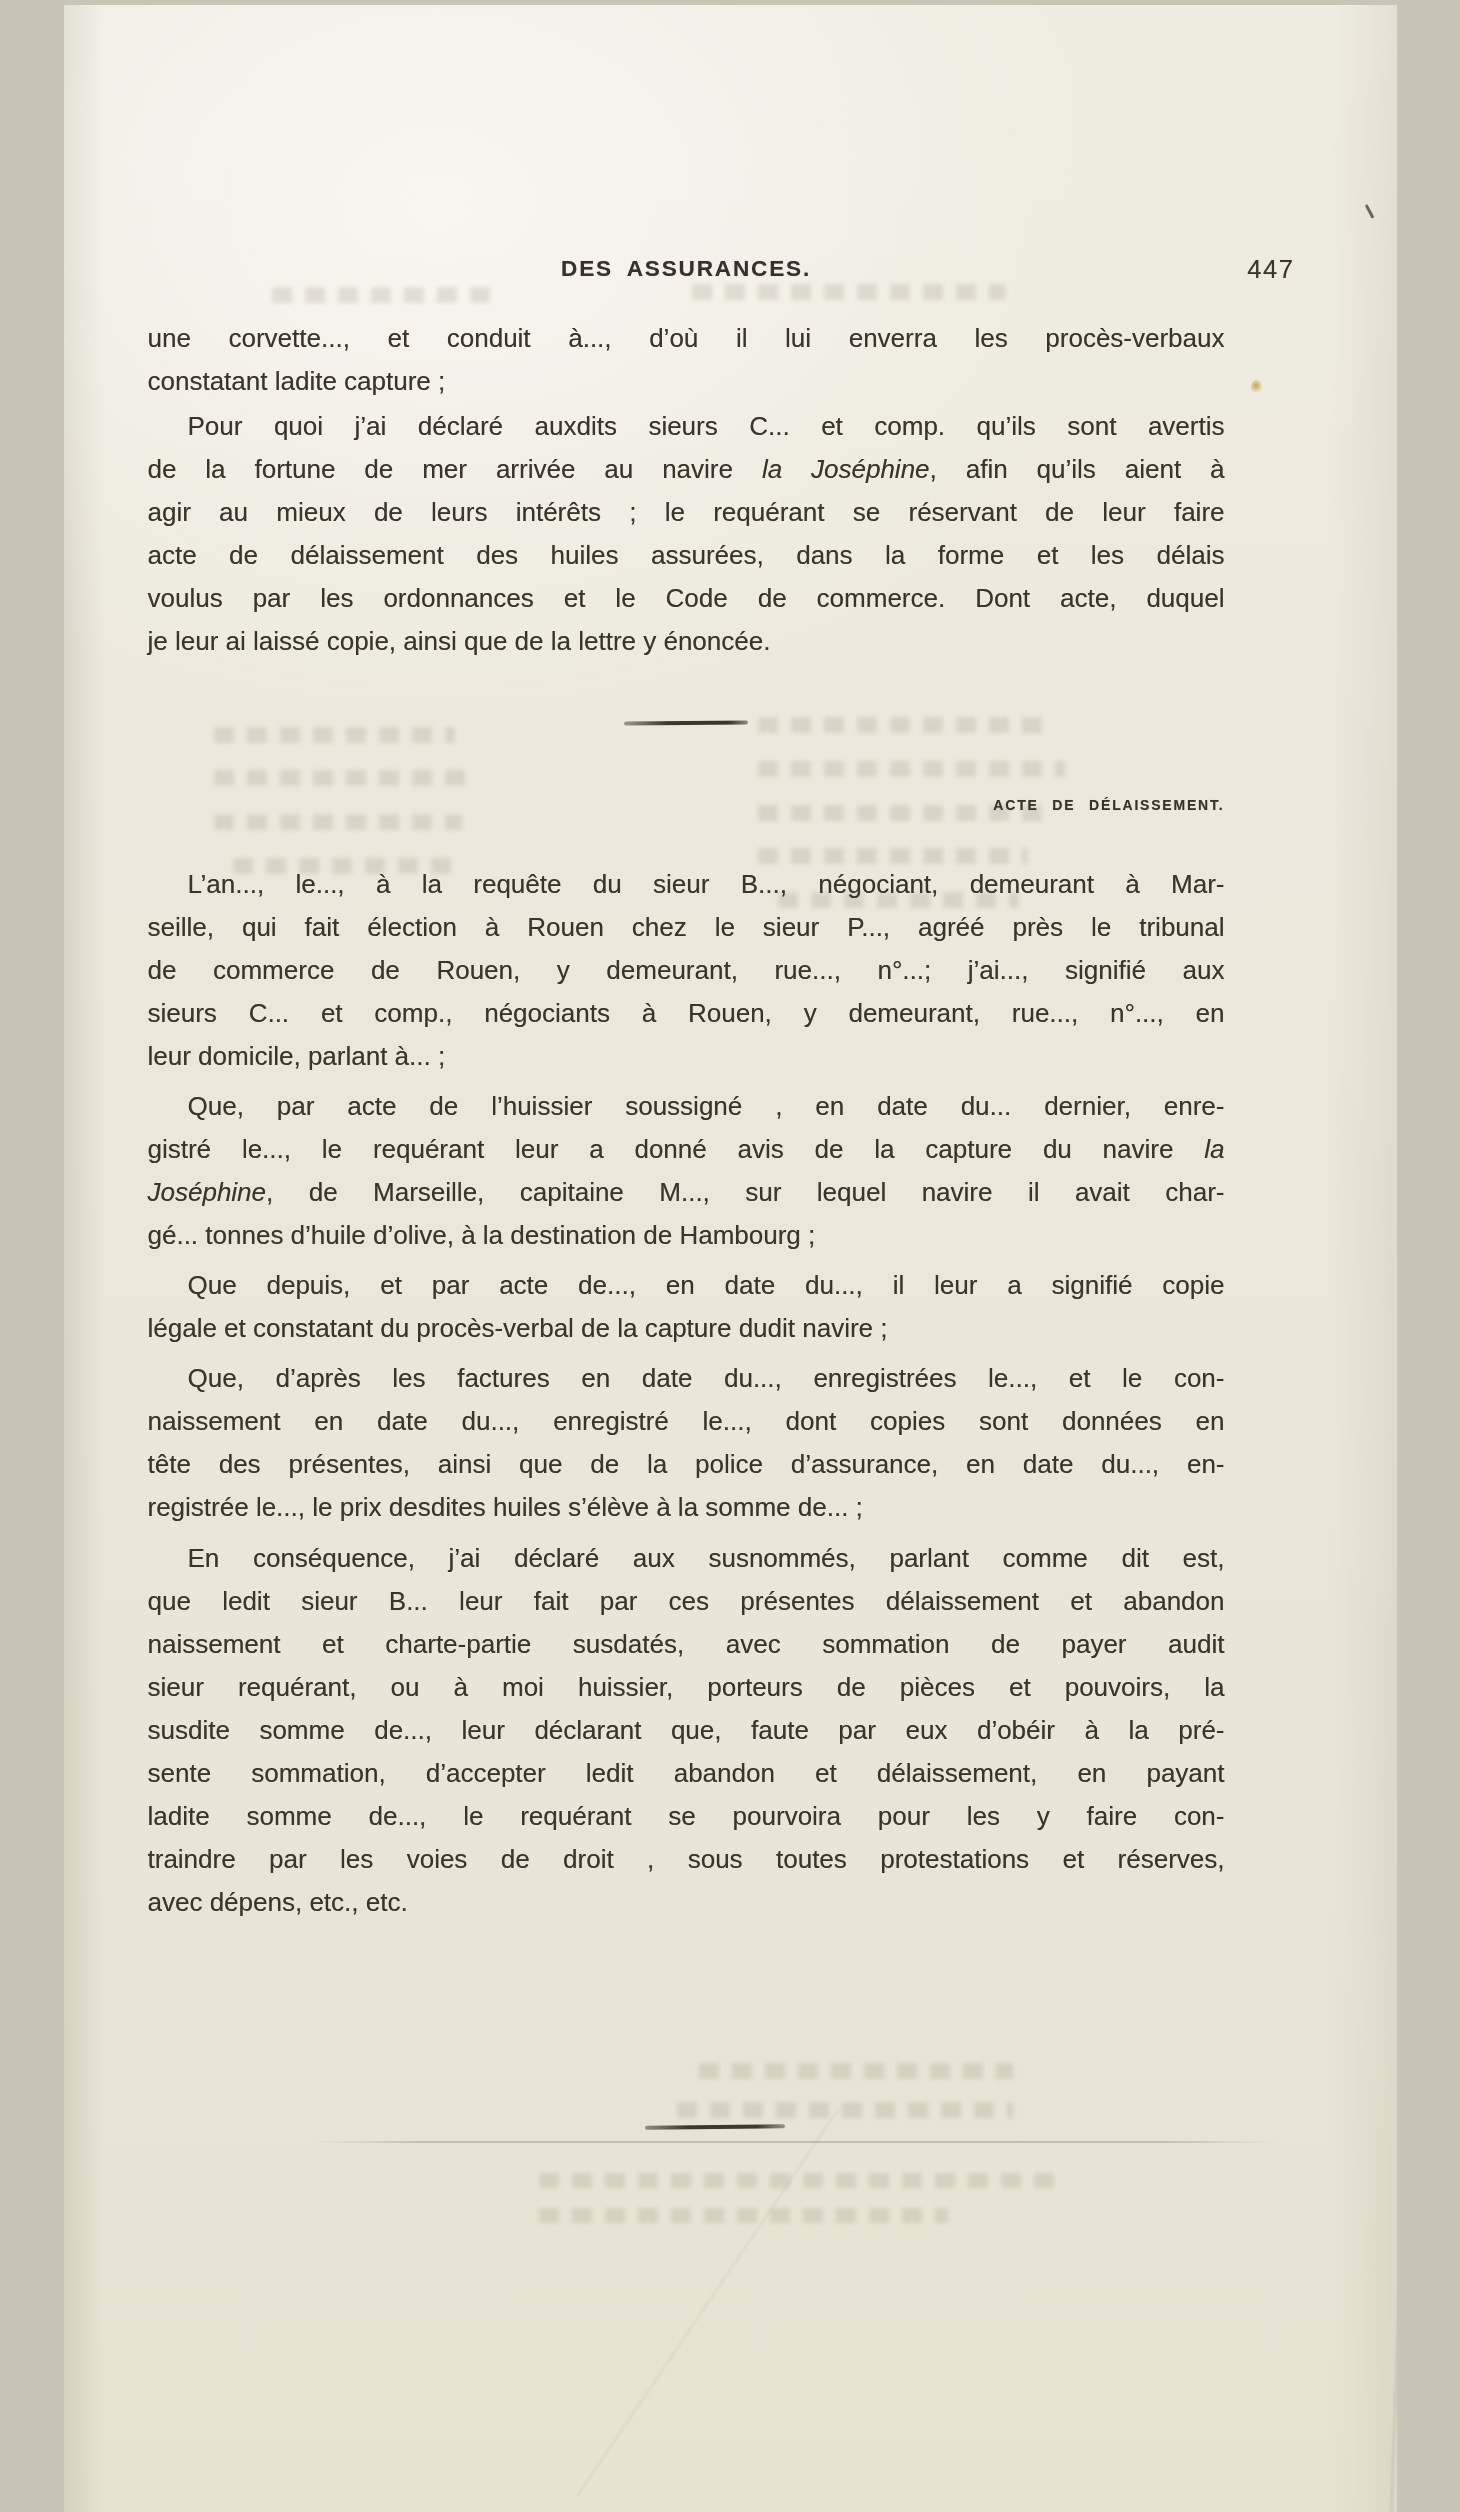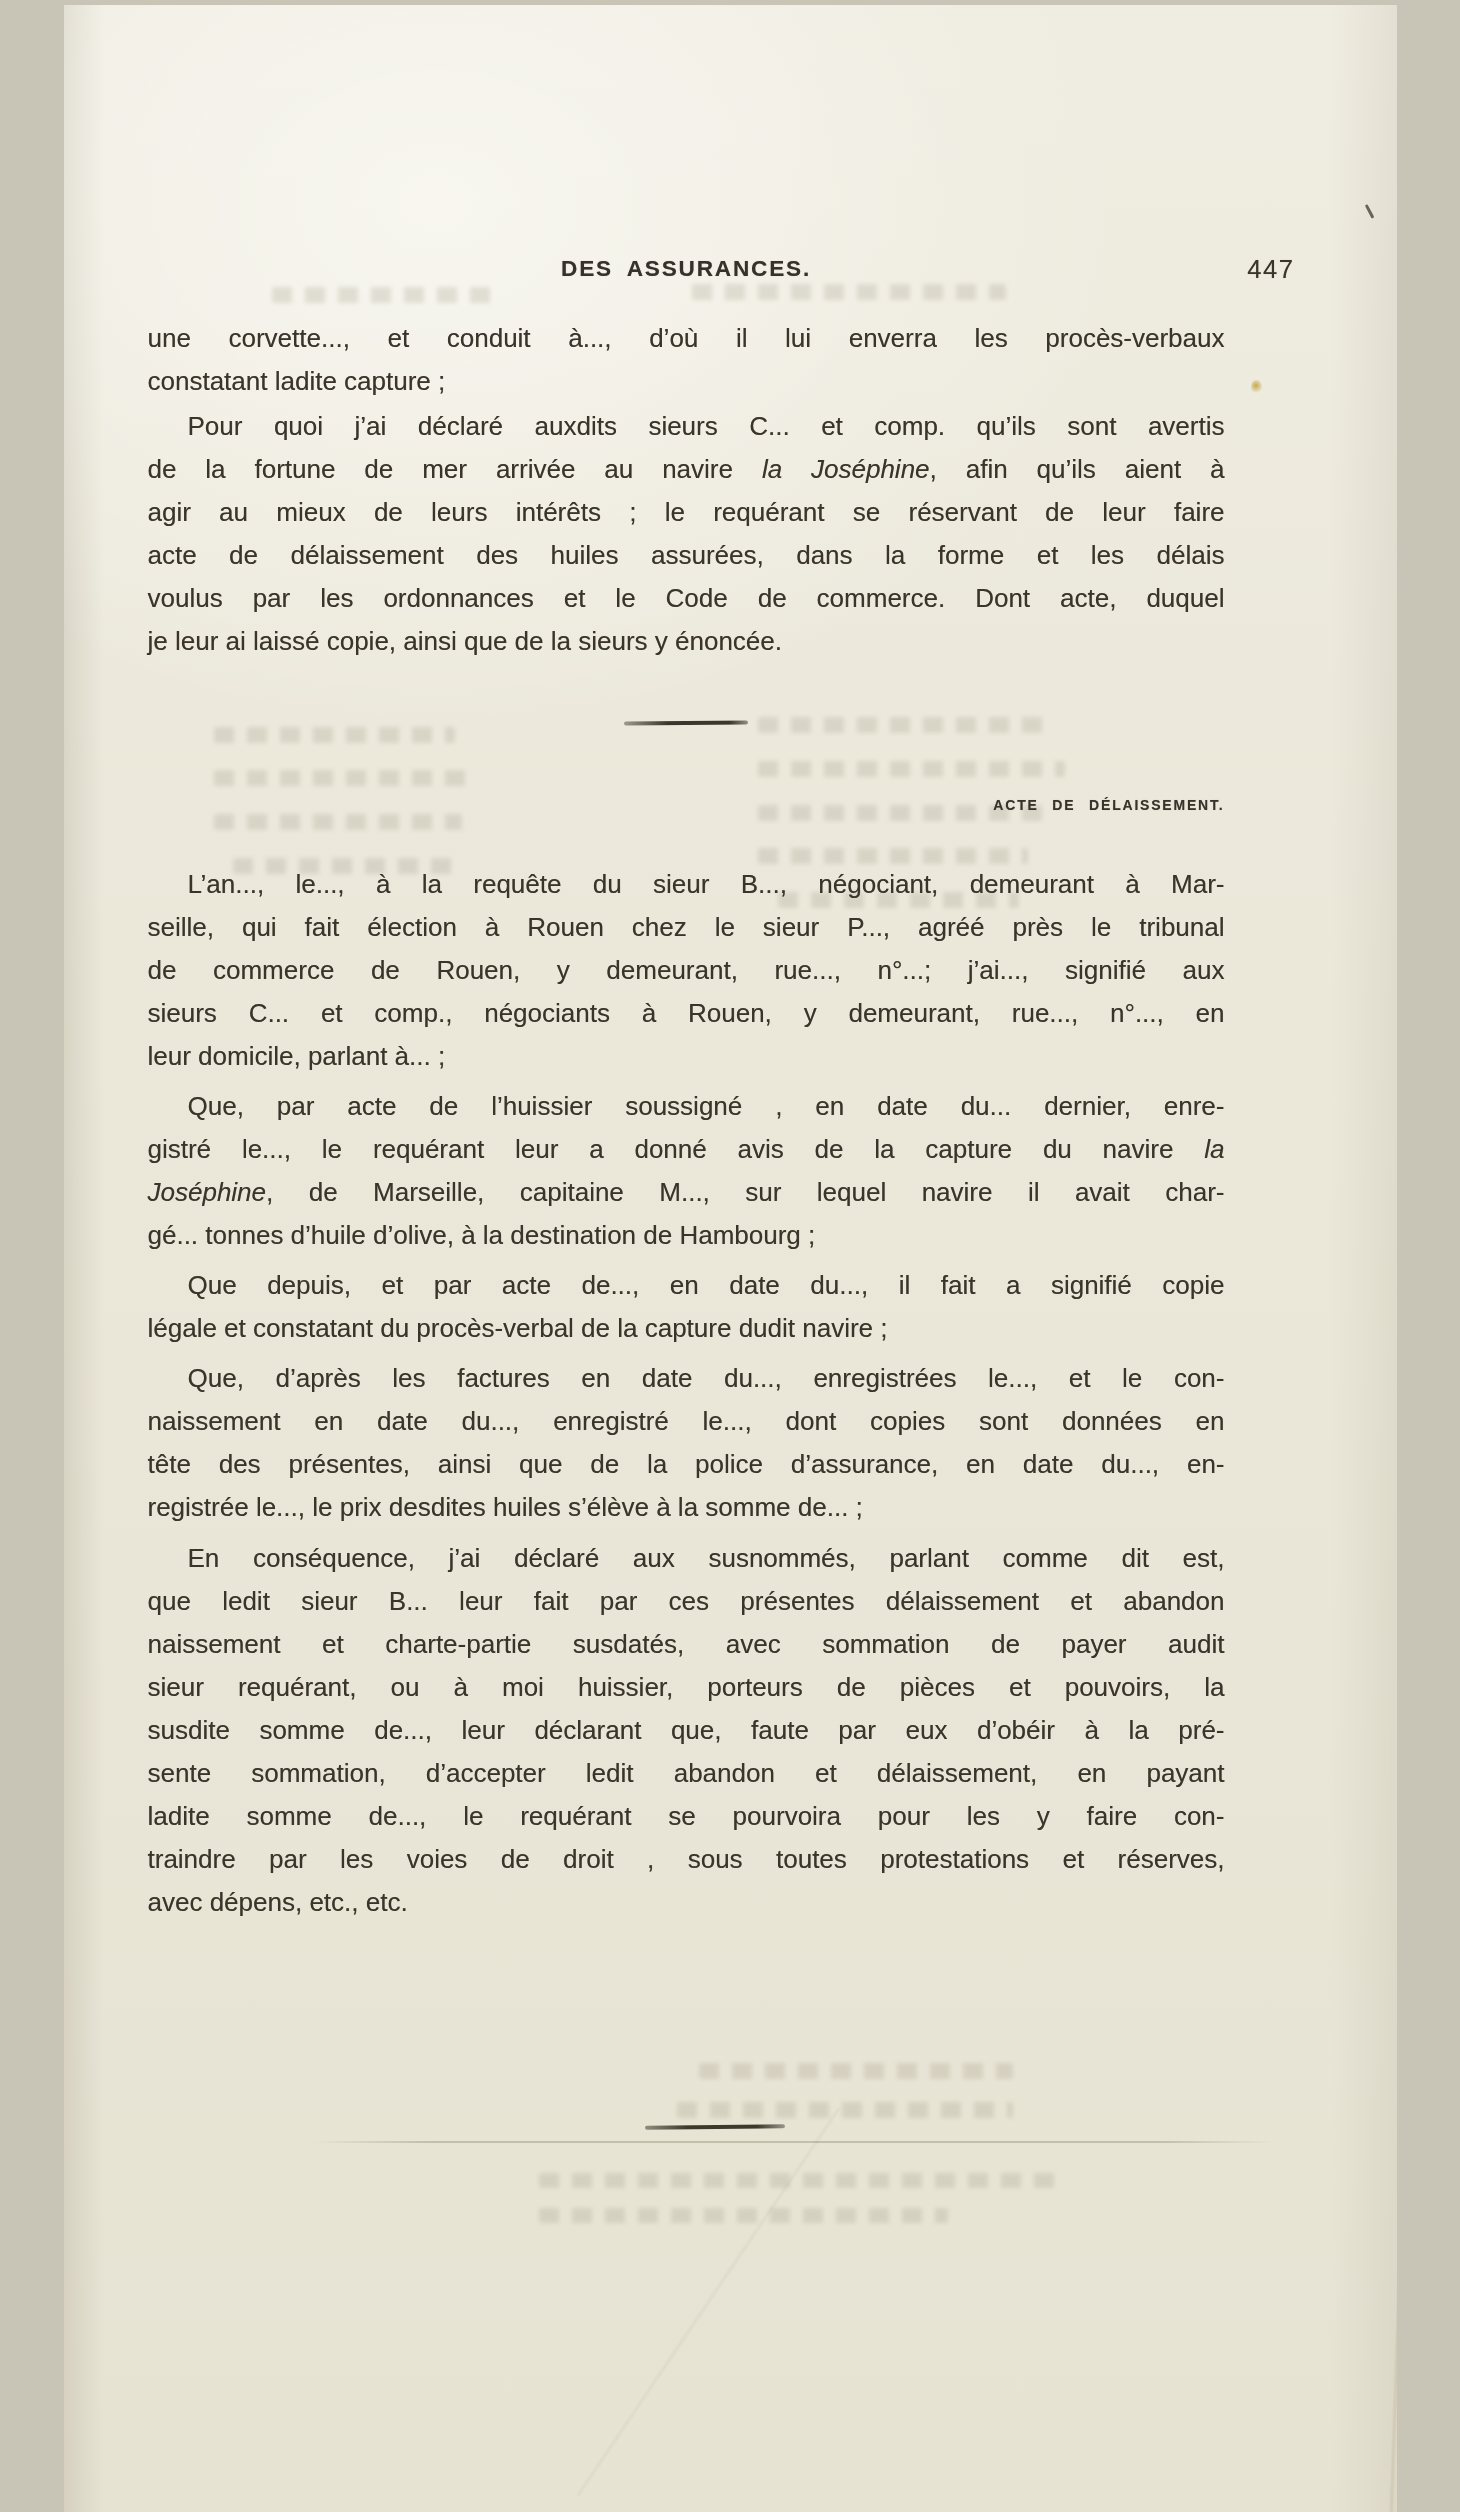--- a/index.html
+++ b/index.html
@@ -127,21 +127,21 @@
         <div class="para">
           <div class="tline"><span>une corvette..., et conduit à..., d’où il lui enverra les procès-verbaux</span></div>
           <div class="tline last"><span>constatant ladite capture ;</span></div>
         </div>
         <div class="para indent">
           <div class="tline"><span>Pour quoi j’ai déclaré auxdits sieurs C... et comp. qu’ils sont avertis</span></div>
           <div class="tline"><span>de la fortune de mer arrivée au navire </span><span class="it">la Joséphine</span><span>, afin qu’ils aient à</span></div>
           <div class="tline"><span>agir au mieux de leurs intérêts ; le requérant se réservant de leur faire</span></div>
           <div class="tline"><span>acte de délaissement des huiles assurées, dans la forme et les délais</span></div>
           <div class="tline"><span>voulus par les ordonnances et le Code de commerce. Dont acte, duquel</span></div>
-          <div class="tline last"><span>je leur ai laissé copie, ainsi que de la sieurs y énoncée.</span></div>
+          <div class="tline last"><span>je leur ai laissé copie, ainsi que de la lettre y énoncée.</span></div>
         </div>
       </div>
 
 
     <div class="divider"></div>
 
     <h2 class="heading">ACTE DE DÉLAISSEMENT.</h2>
 
     <div class="group" id="act-group">
         <div class="para indent">
@@ -151,21 +151,21 @@
           <div class="tline"><span>sieurs C... et comp., négociants à Rouen, y demeurant, rue..., n°..., en</span></div>
           <div class="tline last"><span>leur domicile, parlant à... ;</span></div>
         </div>
         <div class="para indent">
           <div class="tline"><span>Que, par acte de l’huissier soussigné , en date du... dernier, enre-</span></div>
           <div class="tline"><span>gistré le..., le requérant leur a donné avis de la capture du navire </span><span class="it">la</span></div>
           <div class="tline"><span class="it">Joséphine</span><span>, de Marseille, capitaine M..., sur lequel navire il avait char-</span></div>
           <div class="tline last"><span>gé... tonnes d’huile d’olive, à la destination de Hambourg ;</span></div>
         </div>
         <div class="para indent">
-          <div class="tline"><span>Que depuis, et par acte de..., en date du..., il fait a signifié copie</span></div>
+          <div class="tline"><span>Que depuis, et par acte de..., en date du..., il leur a signifié copie</span></div>
           <div class="tline last"><span>légale et constatant du procès-verbal de la capture dudit navire ;</span></div>
         </div>
         <div class="para indent">
           <div class="tline"><span>Que, d’après les factures en date du..., enregistrées le..., et le con-</span></div>
           <div class="tline"><span>naissement en date du..., enregistré le..., dont copies sont données en</span></div>
           <div class="tline"><span>tête des présentes, ainsi que de la police d’assurance, en date du..., en-</span></div>
           <div class="tline last"><span>registrée le..., le prix desdites huiles s’élève à la somme de... ;</span></div>
         </div>
         <div class="para indent">
           <div class="tline"><span>En conséquence, j’ai déclaré aux susnommés, parlant comme dit est,</span></div>

